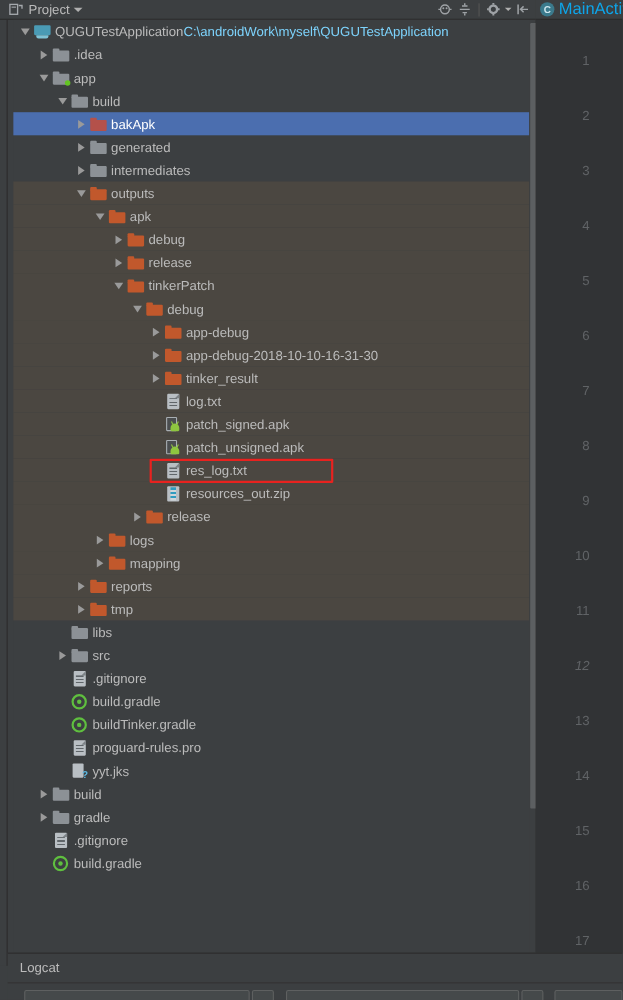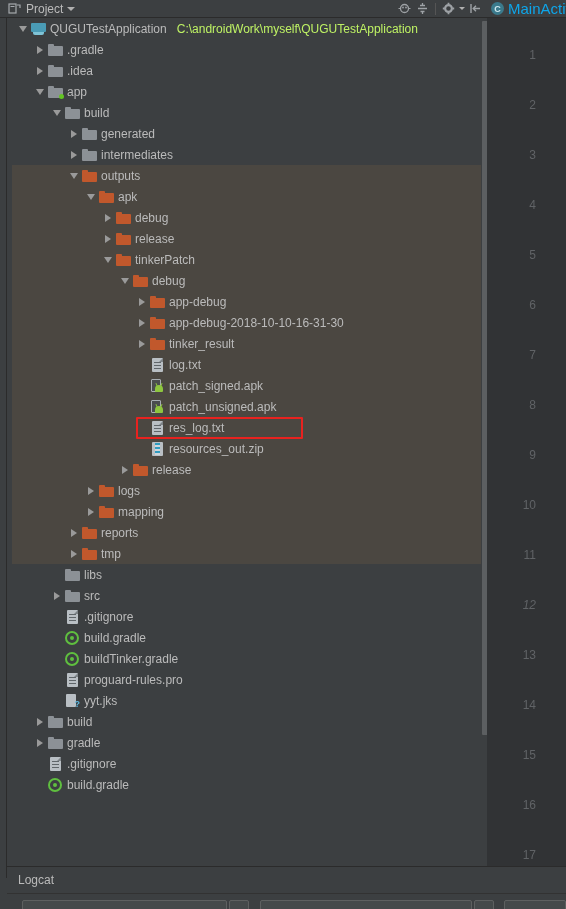--- a/index.html
+++ b/index.html
@@ -79,21 +79,21 @@
   .tri-d {
     width: 0; height: 0; border-left: 4px solid transparent;
     border-right: 4px solid transparent; border-top: 6px solid #9a9a9a;
   }
   .ico {
     width: 16px; height: 16px; flex: 0 0 16px; margin-right: 4px;
     display: inline-flex; align-items: center; justify-content: center;
     position: relative;
   }
   .name { font-size: 12px; color: #bbbbbb; }
-  .subpath { font-size: 12px; color: #bef264; margin-left: 10px; }
+  .subpath { font-size: 12px; color: #7dd3fc; }
 
   
   .fold { position: relative; width: 15px; height: 12px; }
   .fold::before {
     content: ""; position: absolute; left: 0; top: 0; width: 6px; height: 3px;
     border-radius: 1px 1px 0 0;
   }
   .fold::after {
     content: ""; position: absolute; left: 0; top: 2px; width: 15px; height: 10px;
     border-radius: 1px;
@@ -302,30 +302,20 @@
           <span class="subpath">C:\androidWork\myself\QUGUTestApplication</span>
         </div>
         <div class="row">
           <span style="display:inline-block;width:21px;flex:0 0 21px"></span>
           <span class="twisty">
             <span class="tri-r"></span>
           </span>
           <span class="ico">
             <span class="fold gray"></span>
           </span>
-          <span class="name">.gradle</span>
-        </div>
-        <div class="row">
-          <span style="display:inline-block;width:21px;flex:0 0 21px"></span>
-          <span class="twisty">
-            <span class="tri-r"></span>
-          </span>
-          <span class="ico">
-            <span class="fold gray"></span>
-          </span>
           <span class="name">.idea</span>
         </div>
         <div class="row">
           <span style="display:inline-block;width:21px;flex:0 0 21px"></span>
           <span class="twisty">
             <span class="tri-d"></span>
           </span>
           <span class="ico">
             <span class="iml">
               <span class="greendot"></span>
@@ -335,20 +325,30 @@
         </div>
         <div class="row">
           <span style="display:inline-block;width:38px;flex:0 0 38px"></span>
           <span class="twisty">
             <span class="tri-d"></span>
           </span>
           <span class="ico">
             <span class="fold gray"></span>
           </span>
           <span class="name">build</span>
+        </div>
+        <div class="row selected">
+          <span style="display:inline-block;width:55px;flex:0 0 55px"></span>
+          <span class="twisty">
+            <span class="tri-r"></span>
+          </span>
+          <span class="ico">
+            <span class="fold red"></span>
+          </span>
+          <span class="name">bakApk</span>
         </div>
         <div class="row">
           <span style="display:inline-block;width:55px;flex:0 0 55px"></span>
           <span class="twisty">
             <span class="tri-r"></span>
           </span>
           <span class="ico">
             <span class="fold gray"></span>
           </span>
           <span class="name">generated</span>

